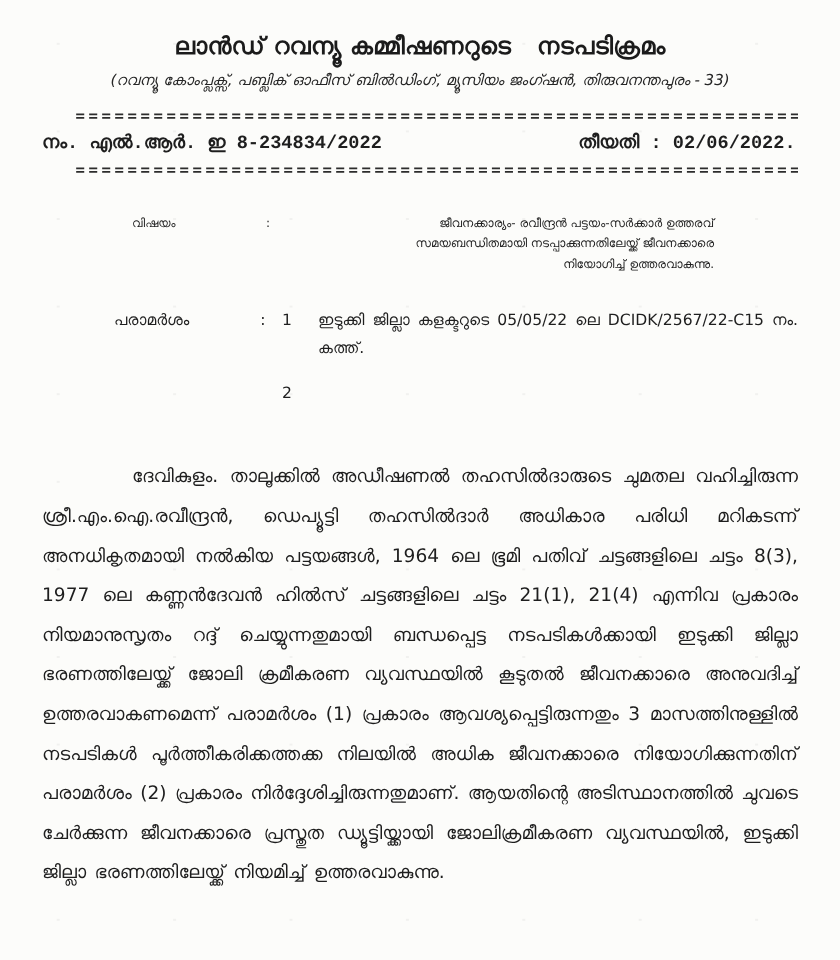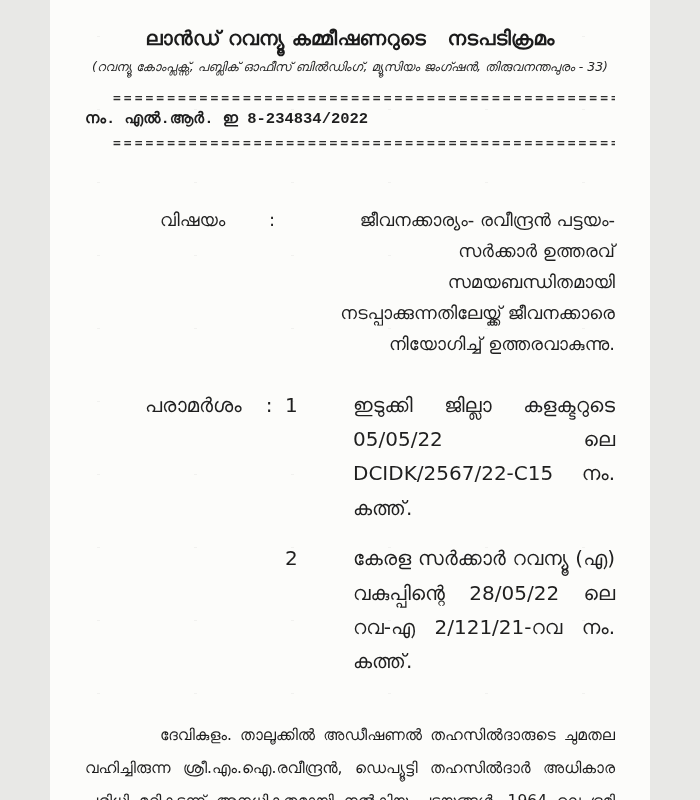--- a/index.html
+++ b/index.html
@@ -2,21 +2,21 @@
 <html><head>
 <meta charset="utf-8">
 <style>
   html, body {
     margin: 0;
     padding: 0;
     background: #e8e8e6;
   }
   .page {
     position: relative;
-    width: 600px;
+    width: 700px;
     height: 800px;
     margin: 0 auto;
     background: #fcfcfa;
     background-image: radial-gradient(rgba(0,0,0,0.045) 1px, transparent 1.2px);
     background-size: 97px 73px;
     color: #222;
     font-family: "DejaVu Sans", sans-serif;
     overflow: hidden;
     box-sizing: border-box;
     padding: 26px 35px 0 35px;
@@ -57,49 +57,49 @@
     justify-content: space-between;
     align-items: baseline;
     font-size: 15.5px;
     font-weight: 600;
     padding: 5px 2px 7px 0;
     color: #1e1e1e;
     font-family: Liberation Mono, monospace;
   }
   .subject-block {
     display: flex;
-    margin-top: 55px;
+    margin-top: 28px;
     padding-left: 75px;
-    font-size: 18px;
+    font-size: 10px;
     line-height: 1.72;
     color: #1f1f1f;
   }
   .subject-label-wrap {
     width: 125px;
     flex: none;
     display: flex;
     justify-content: space-between;
     padding-right: 10px;
     box-sizing: border-box;
   }
   .subject-lines { flex: 1; max-width: 360px; text-align: right; }
   .refs-block {
     display: grid;
     grid-template-columns: 108px 32px 30px 1fr;
     margin-top: 28px;
     padding-left: 60px;
-    font-size: 20px;
+    font-size: 13px;
     line-height: 1.72;
     color: #1f1f1f;
     row-gap: 16px;
   }
   .refs-label { grid-column: 1; text-align: left; }
   .refs-colon { grid-column: 2; text-align: center; }
   .ref-num { grid-column: 3; }
-  .ref-text { grid-column: 4; max-width: 430px; text-align: justify; margin-left: 38px; }
+  .ref-text { grid-column: 4; max-width: 430px; text-align: justify; }
   .body-paragraph {
     margin: 40px 0 0 0;
     font-size: 15.5px;
     line-height: 2.13;
     text-align: justify;
     text-indent: 75px;
     color: #1e1e1e;
     word-spacing: 2px;
   }
 </style>
@@ -110,20 +110,21 @@
 
   <header>
     <h1 class="doc-title">ലാൻഡ് റവന്യൂ കമ്മീഷണറുടെ   നടപടിക്രമം</h1>
     <div class="subtitle first">(റവന്യൂ കോംപ്ലക്സ്, പബ്ലിക് ഓഫീസ് ബിൽഡിംഗ്, മ്യൂസിയം ജംഗ്ഷൻ, തിരുവനന്തപുരം - 33)</div>
   </header>
 
   <div class="sep top">================================================================================</div>
 
   <div class="ref-row">
     <span>നം. എൽ.ആർ. ഇ 8-234834/2022</span>
+    <span>തീയതി : 02/06/2022.</span>
   </div>
 
   <div class="sep">================================================================================</div>
 
   <section class="subject-block">
     <div class="subject-label-wrap">
       <span>വിഷയം</span>
       <span>:</span>
     </div>
     <div class="subject-lines">
@@ -135,18 +136,17 @@
 
   <section class="refs-block">
     <span class="refs-label">പരാമർശം</span>
     <span class="refs-colon">:</span>
     <span class="ref-num">1</span>
     <span class="ref-text">ഇടുക്കി ജില്ലാ കളക്ടറുടെ 05/05/22 ലെ DCIDK/2567/22-C15 നം. കത്ത്.</span>
 
     <span class="refs-label"></span>
     <span class="refs-colon"></span>
     <span class="ref-num">2</span>
-    <span class="ref-text">കേരള സർക്കാർ റവന്യൂ (എ) വകുപ്പിന്റെ 28/05/22 ലെ റവ-എ 2/121/21-റവ നം. കത്ത്.</span>
   </section>
 
   <p class="body-paragraph">ദേവികുളം. താലൂക്കിൽ അഡീഷണൽ തഹസിൽദാരുടെ ചുമതല വഹിച്ചിരുന്ന ശ്രീ.എം.ഐ.രവീന്ദ്രൻ, ഡെപ്യൂട്ടി തഹസിൽദാർ അധികാര പരിധി മറികടന്ന് അനധികൃതമായി നൽകിയ പട്ടയങ്ങൾ, 1964 ലെ ഭൂമി പതിവ് ചട്ടങ്ങളിലെ ചട്ടം 8(3), 1977 ലെ കണ്ണൻദേവൻ ഹിൽസ് ചട്ടങ്ങളിലെ ചട്ടം 21(1), 21(4) എന്നിവ പ്രകാരം നിയമാനുസൃതം റദ്ദ് ചെയ്യുന്നതുമായി ബന്ധപ്പെട്ട നടപടികൾക്കായി ഇടുക്കി ജില്ലാ ഭരണത്തിലേയ്ക്ക് ജോലി ക്രമീകരണ വ്യവസ്ഥയിൽ കൂടുതൽ ജീവനക്കാരെ അനുവദിച്ച് ഉത്തരവാകണമെന്ന് പരാമർശം (1) പ്രകാരം ആവശ്യപ്പെട്ടിരുന്നതും 3 മാസത്തിനുള്ളിൽ നടപടികൾ പൂർത്തീകരിക്കത്തക്ക നിലയിൽ അധിക ജീവനക്കാരെ നിയോഗിക്കുന്നതിന് പരാമർശം (2) പ്രകാരം നിർദ്ദേശിച്ചിരുന്നതുമാണ്. ആയതിന്റെ അടിസ്ഥാനത്തിൽ ചുവടെ ചേർക്കുന്ന ജീവനക്കാരെ പ്രസ്തുത ഡ്യൂട്ടിയ്ക്കായി ജോലിക്രമീകരണ വ്യവസ്ഥയിൽ, ഇടുക്കി ജില്ലാ ഭരണത്തിലേയ്ക്ക് നിയമിച്ച് ഉത്തരവാകുന്നു.</p>
 
 </div>
 
 </body></html>

